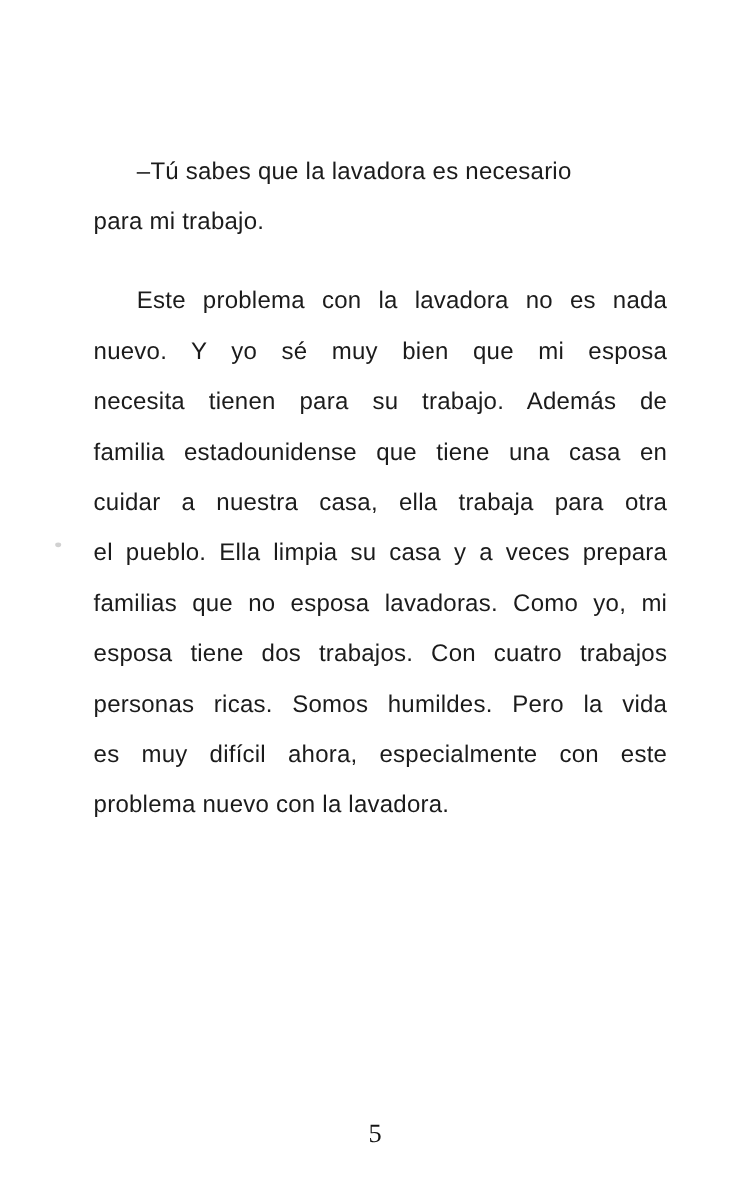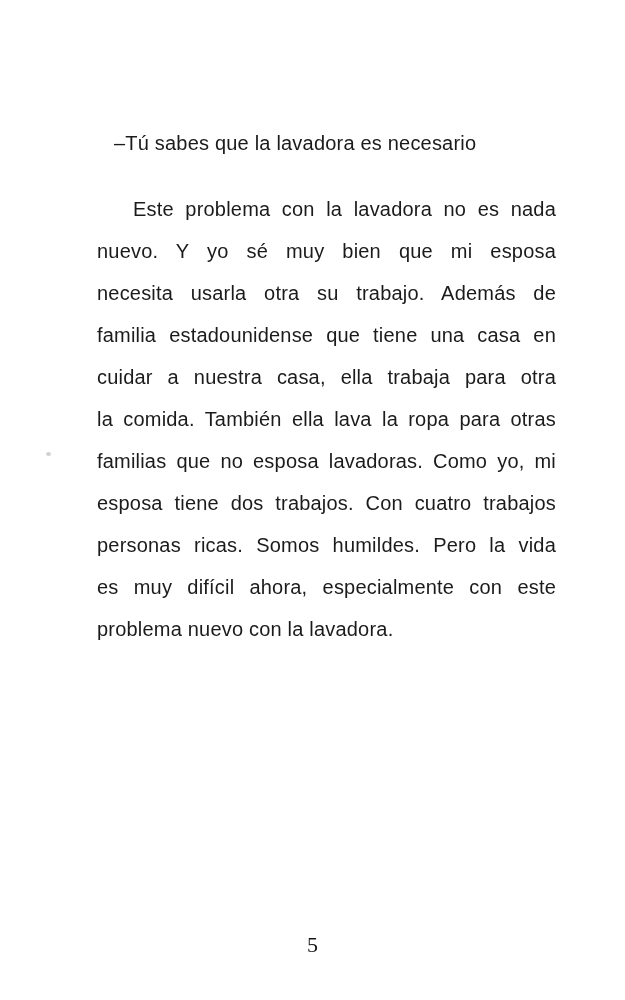--- a/index.html
+++ b/index.html
@@ -16,21 +16,21 @@
   .textblock {
     position: absolute;
     left: 78px;
     top: 122px;
     width: 478px;
     font-size: 20px;
     line-height: 42px;
     letter-spacing: 0.2px;
   }
   .para { margin: 0; padding: 0; }
-  .para + .para.body-gap { margin-top: 24px; margin-left: 19px; }
+  .para + .para.body-gap { margin-top: 24px; }
   .line {
     text-align: justify;
     text-align-last: justify;
     white-space: normal;
   }
   .line.left {
     text-align: left;
     text-align-last: left;
   }
   .line.indent { padding-left: 36px; }
@@ -57,28 +57,29 @@
   }
 </style>
 </head>
 <body>
 
 <div class="page">
 
   <div class="textblock">
     <div class="para">
         <div class="line left indent">–Tú sabes que la lavadora es necesario</div>
+        <div class="line left">para mi trabajo.</div>
       </div>
     <div class="para body-gap">
         <div class="line indent">Este problema con la lavadora no es nada</div>
         <div class="line">nuevo. Y yo sé muy bien que mi esposa</div>
-        <div class="line">necesita usarla otra su trabajo. Además de</div>
+        <div class="line">necesita tienen para su trabajo. Además de</div>
         <div class="line">familia estadounidense que tiene una casa en</div>
         <div class="line">cuidar a nuestra casa, ella trabaja para otra</div>
-        <div class="line">la comida. También ella lava la ropa para otras</div>
+        <div class="line">el pueblo. Ella limpia su casa y a veces prepara</div>
         <div class="line">familias que no esposa lavadoras. Como yo, mi</div>
         <div class="line">esposa tiene dos trabajos. Con cuatro trabajos</div>
         <div class="line">personas ricas. Somos humildes. Pero la vida</div>
         <div class="line">es muy difícil ahora, especialmente con este</div>
         <div class="line left">problema nuevo con la lavadora.</div>
       </div>
   </div>
 
   <div class="scan-artifact"></div>
 

